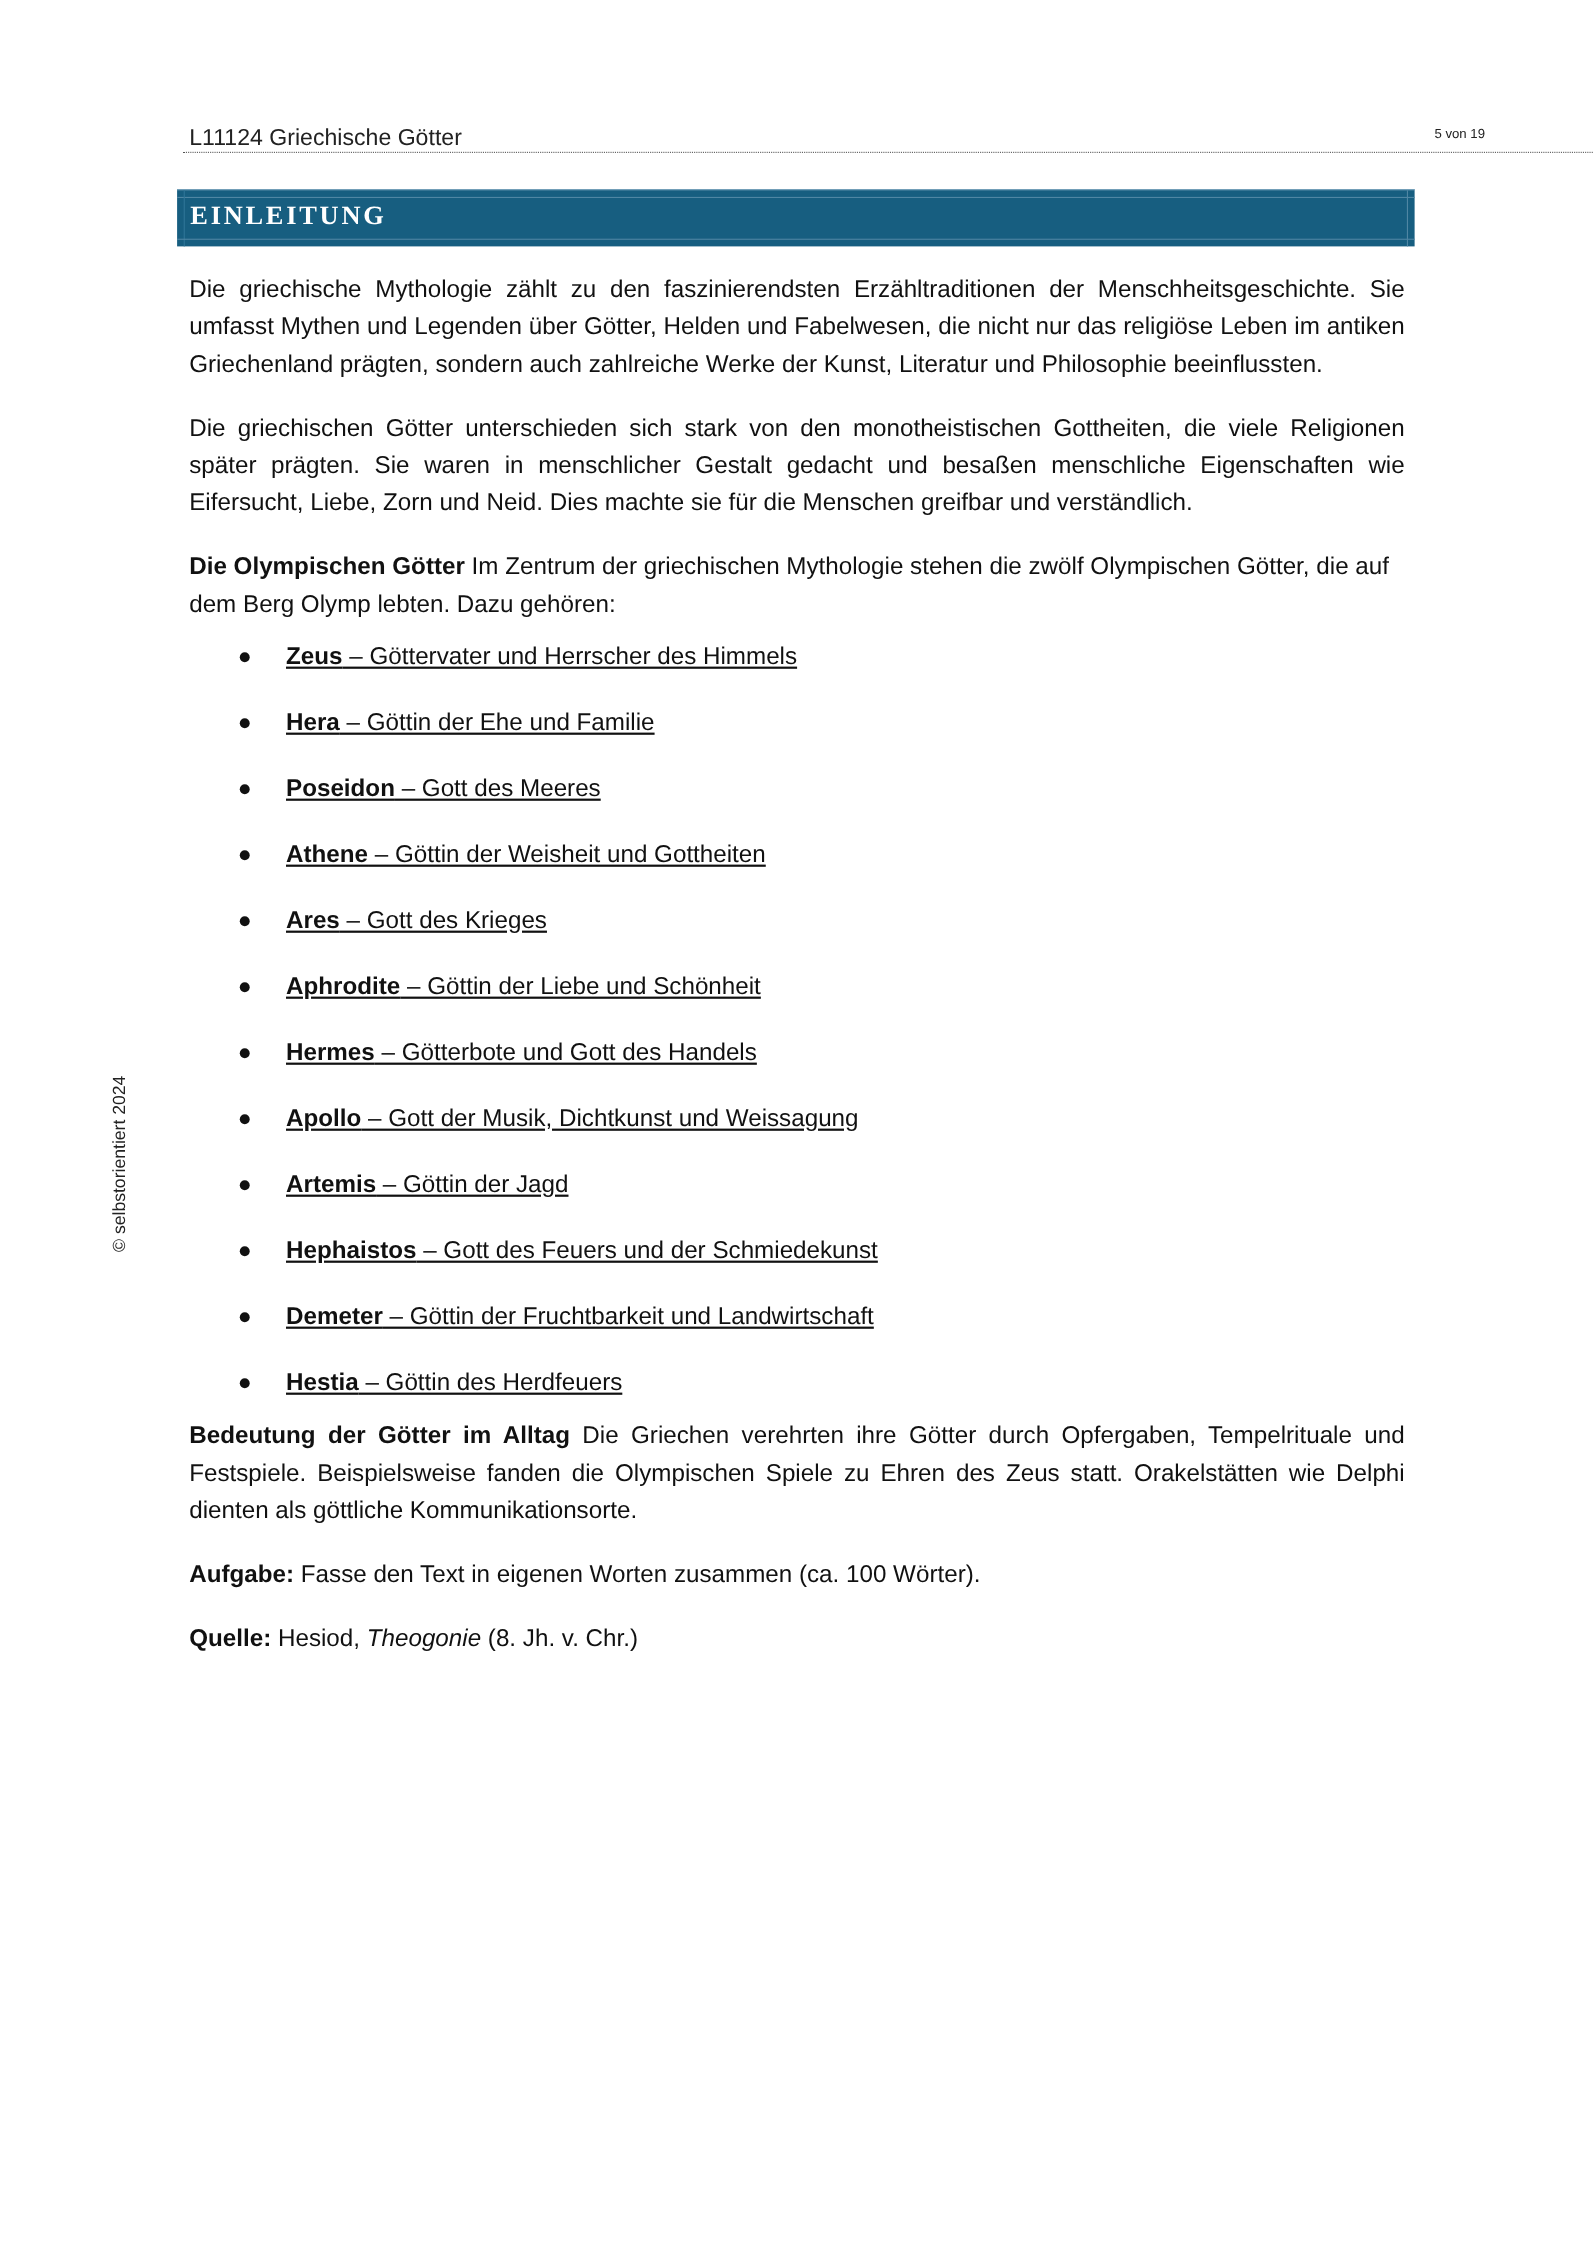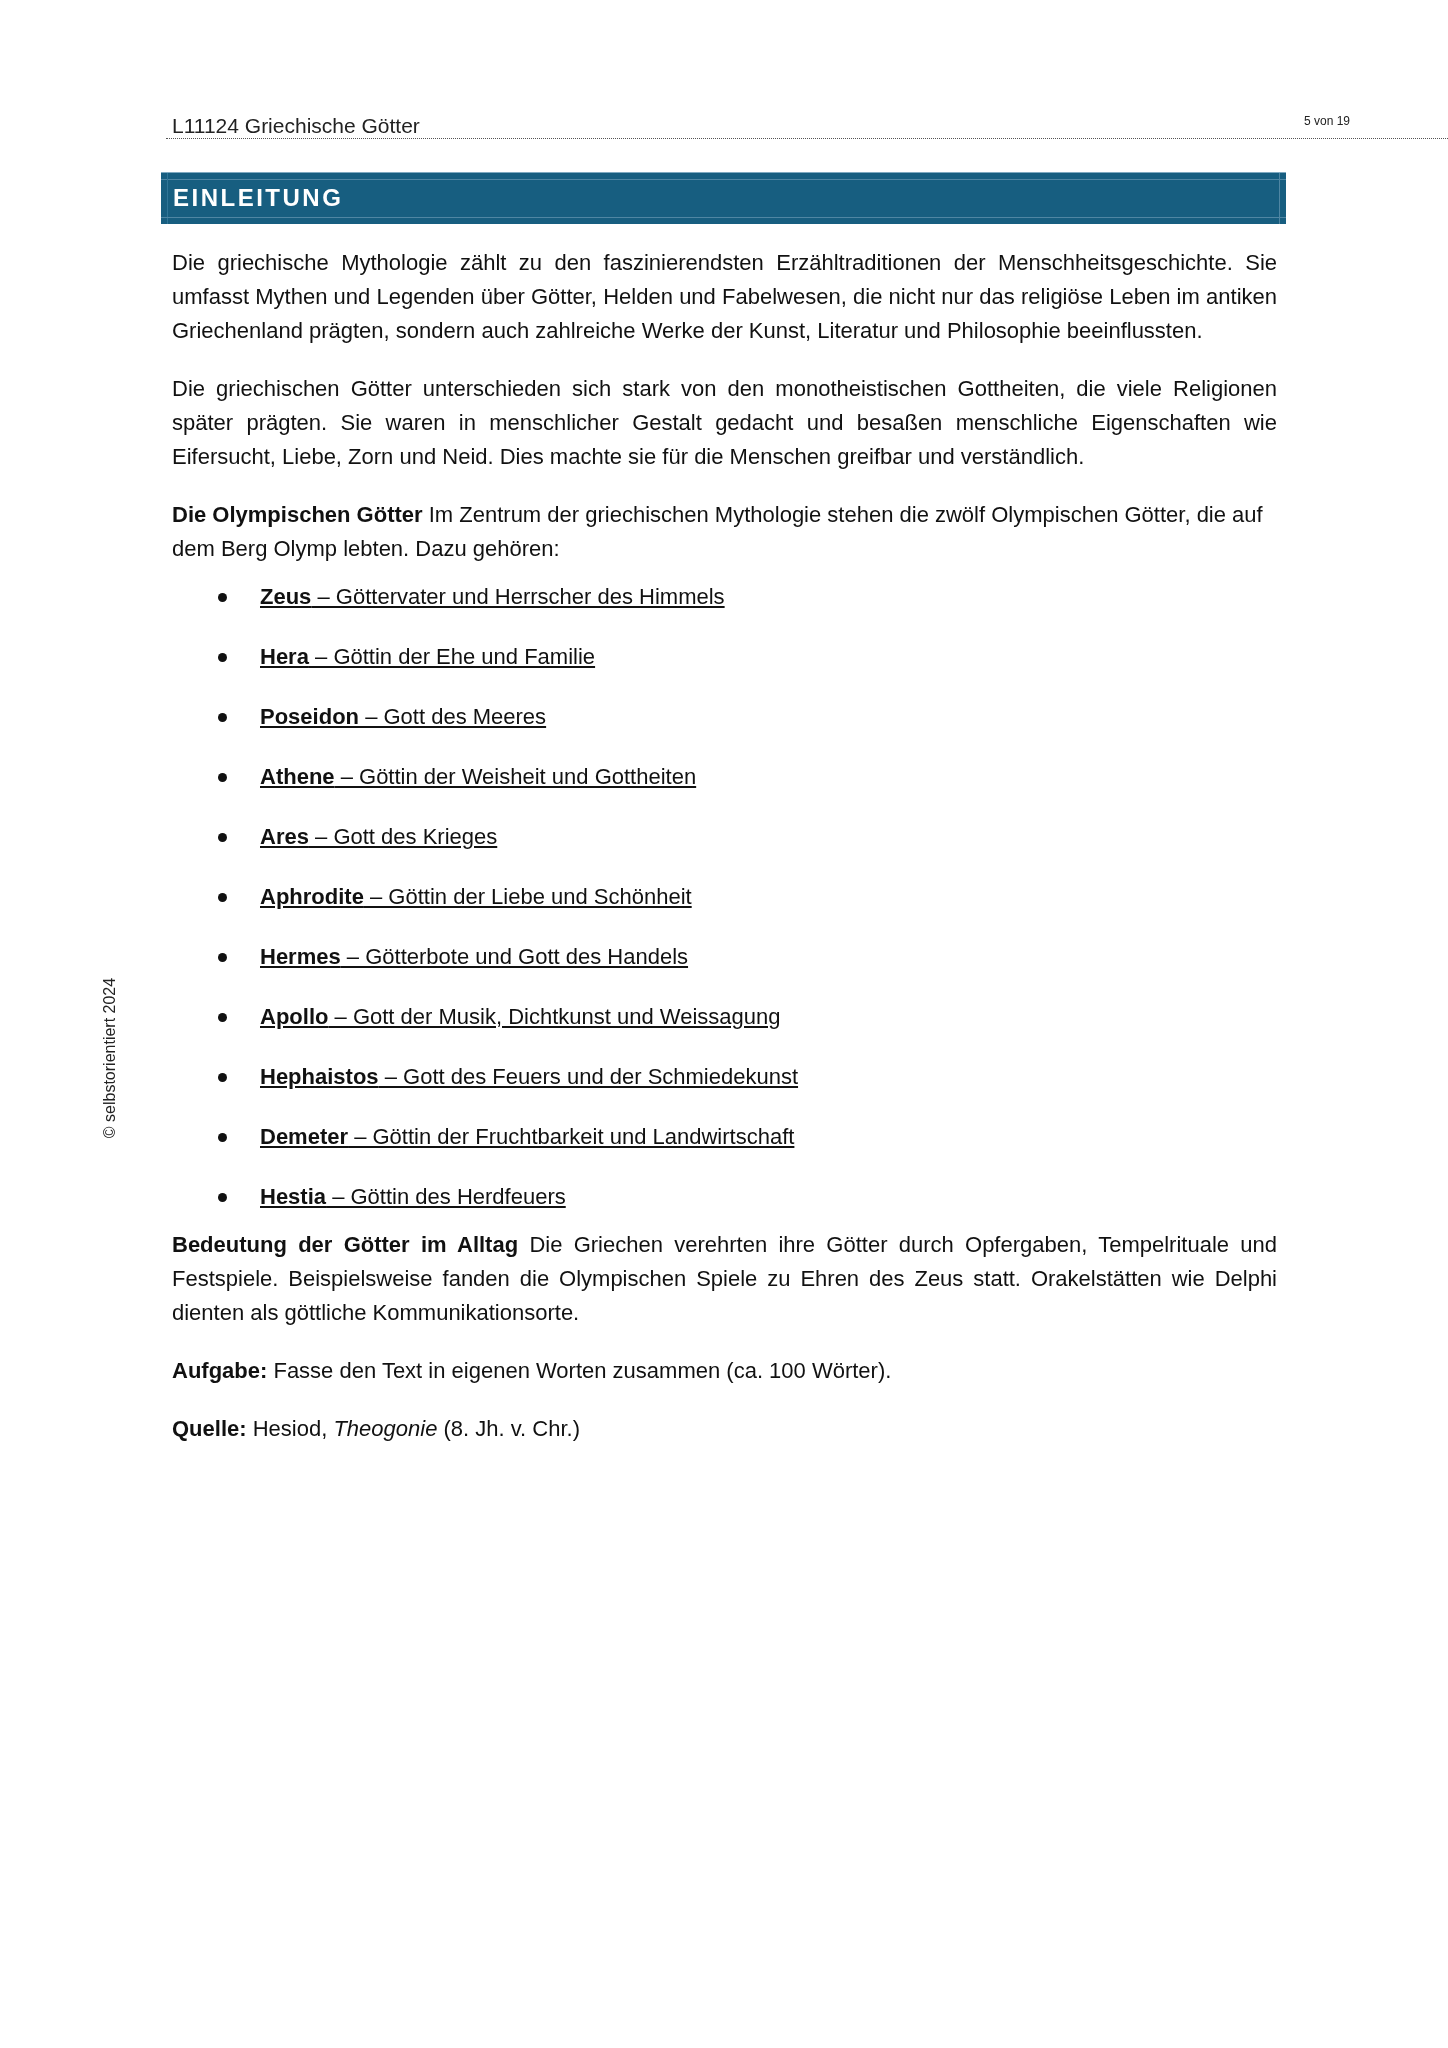--- a/index.html
+++ b/index.html
@@ -10,21 +10,21 @@
   .header-title { position: absolute; left: 6px; top: 2px; font-size: 21px; color: #222222; }
   .header-page { position: absolute; left: 1138px; top: 2px; font-size: 12px; color: #222222; }
   .section-bar { position: absolute; left: 161px; top: 172px; width: 1125px; height: 52px;
                  background: #175e80; box-sizing: border-box;
                  border-top: 1px solid #7fa9c0; }
   .section-bar::before { content: ""; position: absolute; left: 0; right: 0; top: 6px; height: 1px; background: #4f86a3; }
   .section-bar::after { content: ""; position: absolute; left: 0; right: 0; bottom: 6px; height: 1px; background: #4f86a3; }
   .section-bar .inner-left { position: absolute; left: 6px; top: 0; bottom: 0; width: 1px; background: #2f7597; }
   .section-bar .inner-right { position: absolute; right: 6px; top: 0; bottom: 0; width: 1px; background: #4f86a3; }
   .section-title { position: absolute; left: 12px; top: 11px; font-size: 24px; font-weight: bold;
-                   letter-spacing: 2.5px; color: #ffffff; font-family: Liberation Sans, sans-serif; }
+                   letter-spacing: 2.5px; color: #ffffff; font-family: Liberation Serif, serif; }
   .content { position: absolute; left: 172px; top: 246px; width: 1105px; font-size: 22px; line-height: 34px; }
   .content p { margin: 0; text-align: justify; }
   .p1 { margin-bottom: 24px !important; }
   .p2 { margin-bottom: 24px !important; }
   .p3 { margin-bottom: 14px !important; text-align: left !important; }
   .god-list { list-style: none; margin: 0 0 0 0; padding: 0; text-decoration: underline; }
   .god-item { position: relative; height: 60px; line-height: 34px; padding-left: 88px; }
   .bullet { position: absolute; left: 46px; top: 13px; width: 9px; height: 9px; border-radius: 50%; background: #111111; }
   .god-name { font-weight: bold; }
   .p-bedeutung { margin-top: -12px !important; margin-bottom: 24px !important; }
@@ -56,20 +56,21 @@
 
   <ul class="god-list">
     <li class="god-item"><span class="bullet"></span><span class="god-name">Zeus</span><span> – Göttervater und Herrscher des Himmels</span></li>
     <li class="god-item"><span class="bullet"></span><span class="god-name">Hera</span><span> – Göttin der Ehe und Familie</span></li>
     <li class="god-item"><span class="bullet"></span><span class="god-name">Poseidon</span><span> – Gott des Meeres</span></li>
     <li class="god-item"><span class="bullet"></span><span class="god-name">Athene</span><span> – Göttin der Weisheit und Gottheiten</span></li>
     <li class="god-item"><span class="bullet"></span><span class="god-name">Ares</span><span> – Gott des Krieges</span></li>
     <li class="god-item"><span class="bullet"></span><span class="god-name">Aphrodite</span><span> – Göttin der Liebe und Schönheit</span></li>
     <li class="god-item"><span class="bullet"></span><span class="god-name">Hermes</span><span> – Götterbote und Gott des Handels</span></li>
     <li class="god-item"><span class="bullet"></span><span class="god-name">Apollo</span><span> – Gott der Musik, Dichtkunst und Weissagung</span></li>
+    <li class="god-item"><span class="bullet"></span><span class="god-name">Artemis</span><span> – Göttin der Jagd</span></li>
     <li class="god-item"><span class="bullet"></span><span class="god-name">Hephaistos</span><span> – Gott des Feuers und der Schmiedekunst</span></li>
     <li class="god-item"><span class="bullet"></span><span class="god-name">Demeter</span><span> – Göttin der Fruchtbarkeit und Landwirtschaft</span></li>
     <li class="god-item"><span class="bullet"></span><span class="god-name">Hestia</span><span> – Göttin des Herdfeuers</span></li>
   </ul>
 
   <p class="p-bedeutung"><b>Bedeutung der Götter im Alltag</b><span> Die Griechen verehrten ihre Götter durch Opfergaben, Tempelrituale und Festspiele. Beispielsweise fanden die Olympischen Spiele zu Ehren des Zeus statt. Orakelstätten wie Delphi dienten als göttliche Kommunikationsorte.</span></p>
   <p class="p-aufgabe"><b>Aufgabe:</b><span> Fasse den Text in eigenen Worten zusammen (ca. 100 Wörter).</span></p>
   <p class="p-quelle"><b>Quelle:</b><span> Hesiod, </span><i>Theogonie</i><span> (8. Jh. v. Chr.)</span></p>
 </div>
 

